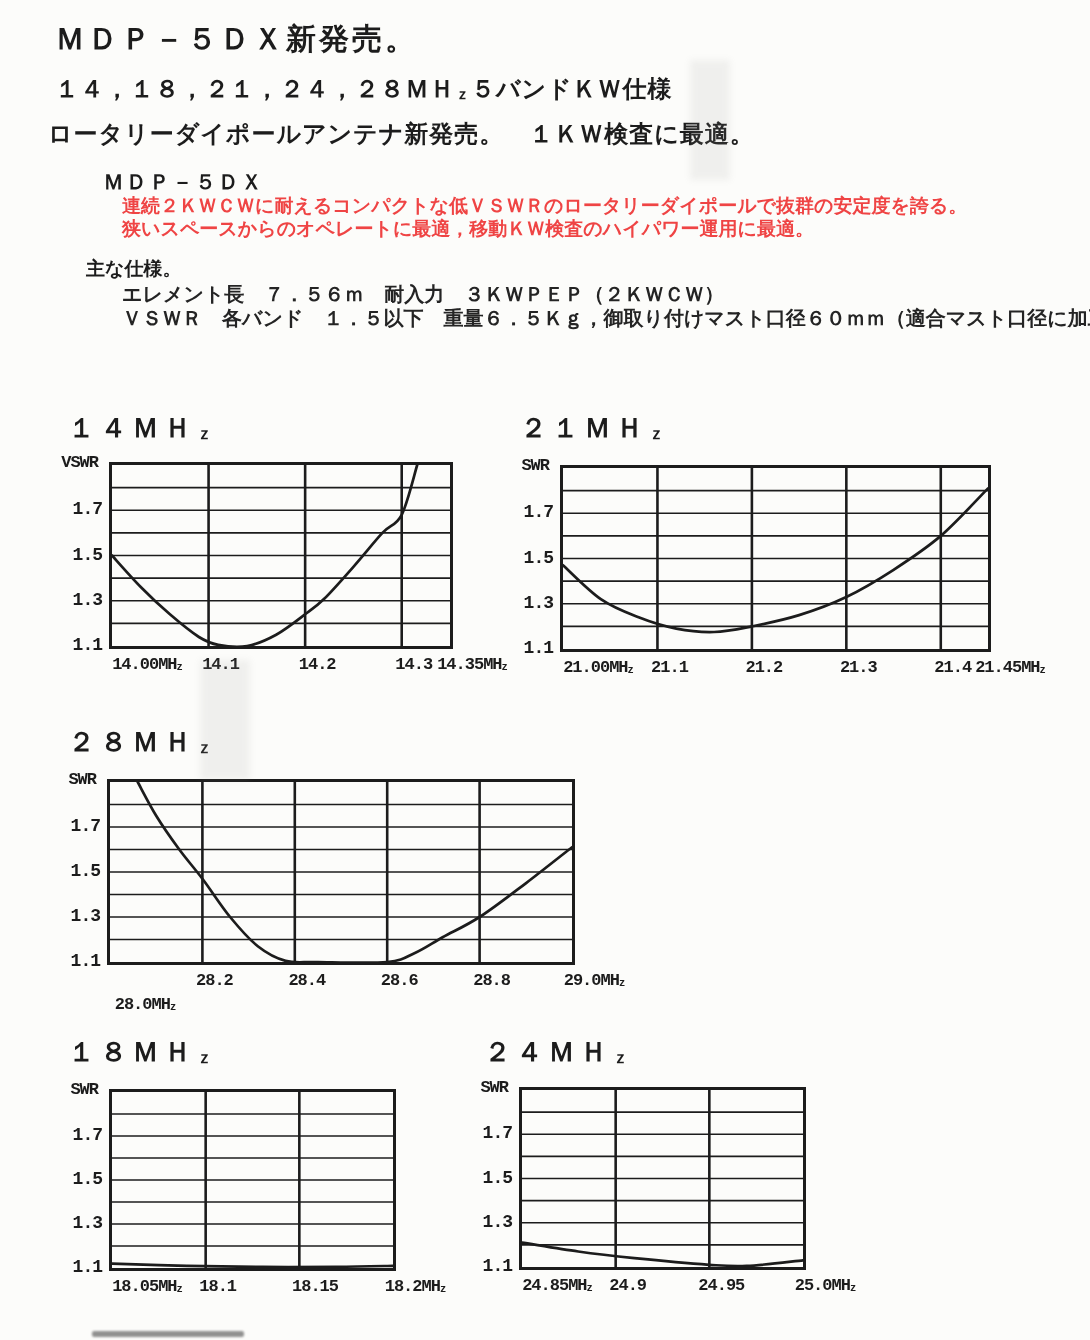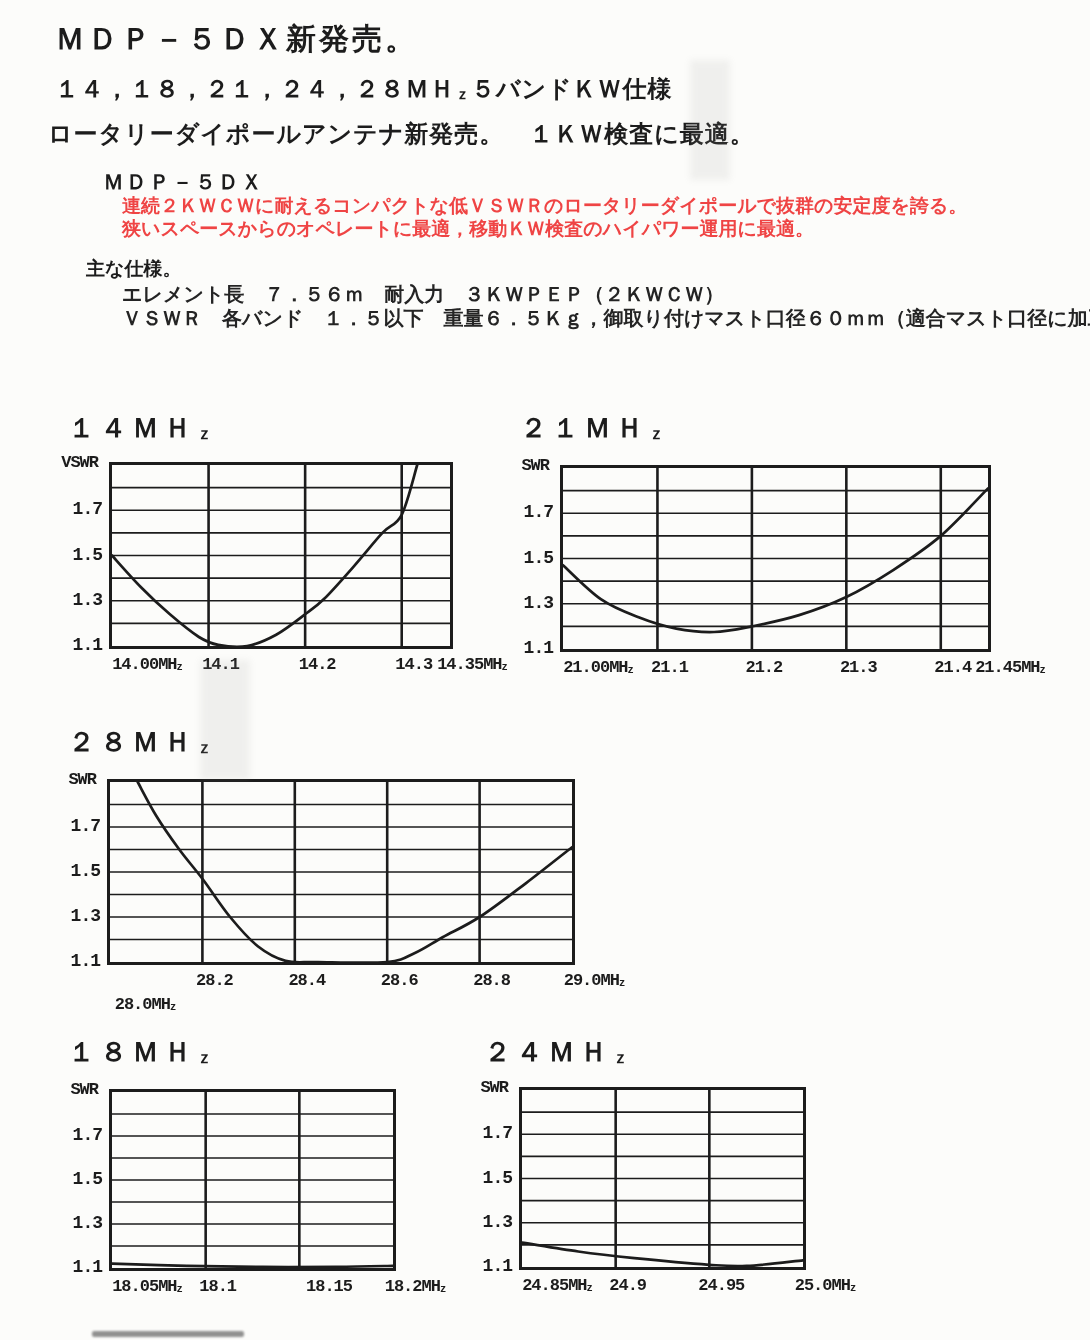--- a/index.html
+++ b/index.html
@@ -149,21 +149,21 @@
         <line x1="3" x2="284" y1="68.99999999999987" y2="68.99999999999987" stroke="#1c1c1c" stroke-width="1.6"></line>
         <line x1="3" x2="284" y1="46.99999999999985" y2="46.99999999999985" stroke="#1c1c1c" stroke-width="1.6"></line>
         <line x1="3" x2="284" y1="24.99999999999983" y2="24.99999999999983" stroke="#1c1c1c" stroke-width="1.6"></line>
         <line x1="96.66666666666889" x2="96.66666666666889" y1="3" y2="179" stroke="#1c1c1c" stroke-width="2.6"></line>
         <line x1="190.3333333333311" x2="190.3333333333311" y1="3" y2="179" stroke="#1c1c1c" stroke-width="2.6"></line>
         <rect x="1.5" y="1.5" width="284" height="179" fill="none" stroke="#1c1c1c" stroke-width="3"></rect>
         <path d="M3.0 174.6 C15.5 175.0,53.0 176.2,77.9 176.8 C102.9 177.3,127.9 177.7,152.9 177.9 C177.8 178.1,205.9 178.1,227.8 177.9 C249.7 177.7,274.6 177.0,284.0 176.8" fill="none" stroke="#1c1c1c" stroke-width="2.7" stroke-linecap="round"></path>
       </svg>
       <div class="xtick" style="left: 147px; top: 1277px;">18.05MH<sub class="zz">z</sub></div>
       <div class="xtick" style="left: 217.667px; top: 1277px;">18.1</div>
-      <div class="xtick" style="left: 329px; top: 1277px;">18.15</div>
+      <div class="xtick" style="left: 315px; top: 1277px;">18.15</div>
       <div class="xtick" style="left: 415px; top: 1277px;">18.2MH<sub class="zz">z</sub></div>
       <div class="chart-title" style="left: 484px; top: 1034px;">２４ＭＨ<sub class="zz">ｚ</sub></div>
       <div class="axis-ylabel" style="left: 450px; top: 1078px; width: 58px; text-align: right;">SWR</div>
       <div class="ytick" style="left: 456px; top: 1123.25px;">1.7</div>
       <div class="ytick" style="left: 456px; top: 1167.5px;">1.5</div>
       <div class="ytick" style="left: 456px; top: 1211.75px;">1.3</div>
       <div class="ytick" style="left: 456px; top: 1256px;">1.1</div>
       <svg class="chart-grid" width="287" height="183" style="left: 519px; top: 1087px;">
         <line x1="3" x2="284" y1="157.87499999999997" y2="157.87499999999997" stroke="#1c1c1c" stroke-width="1.6"></line>
         <line x1="3" x2="284" y1="135.74999999999994" y2="135.74999999999994" stroke="#1c1c1c" stroke-width="1.6"></line>

